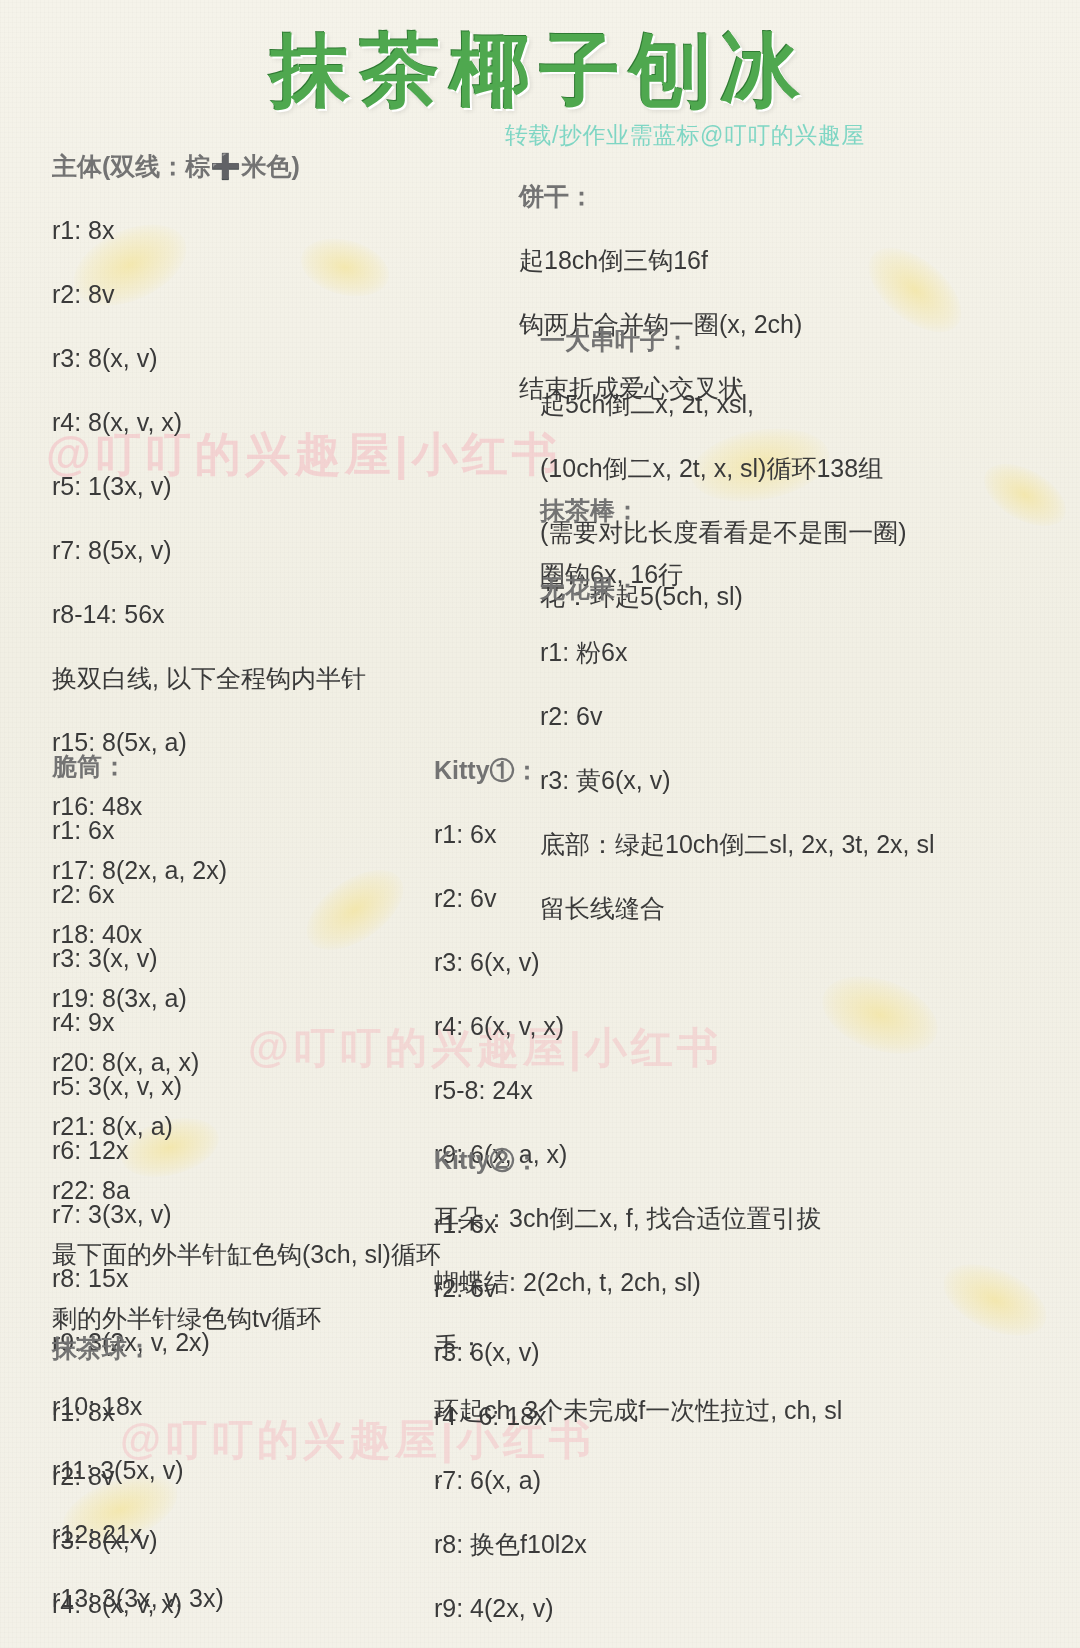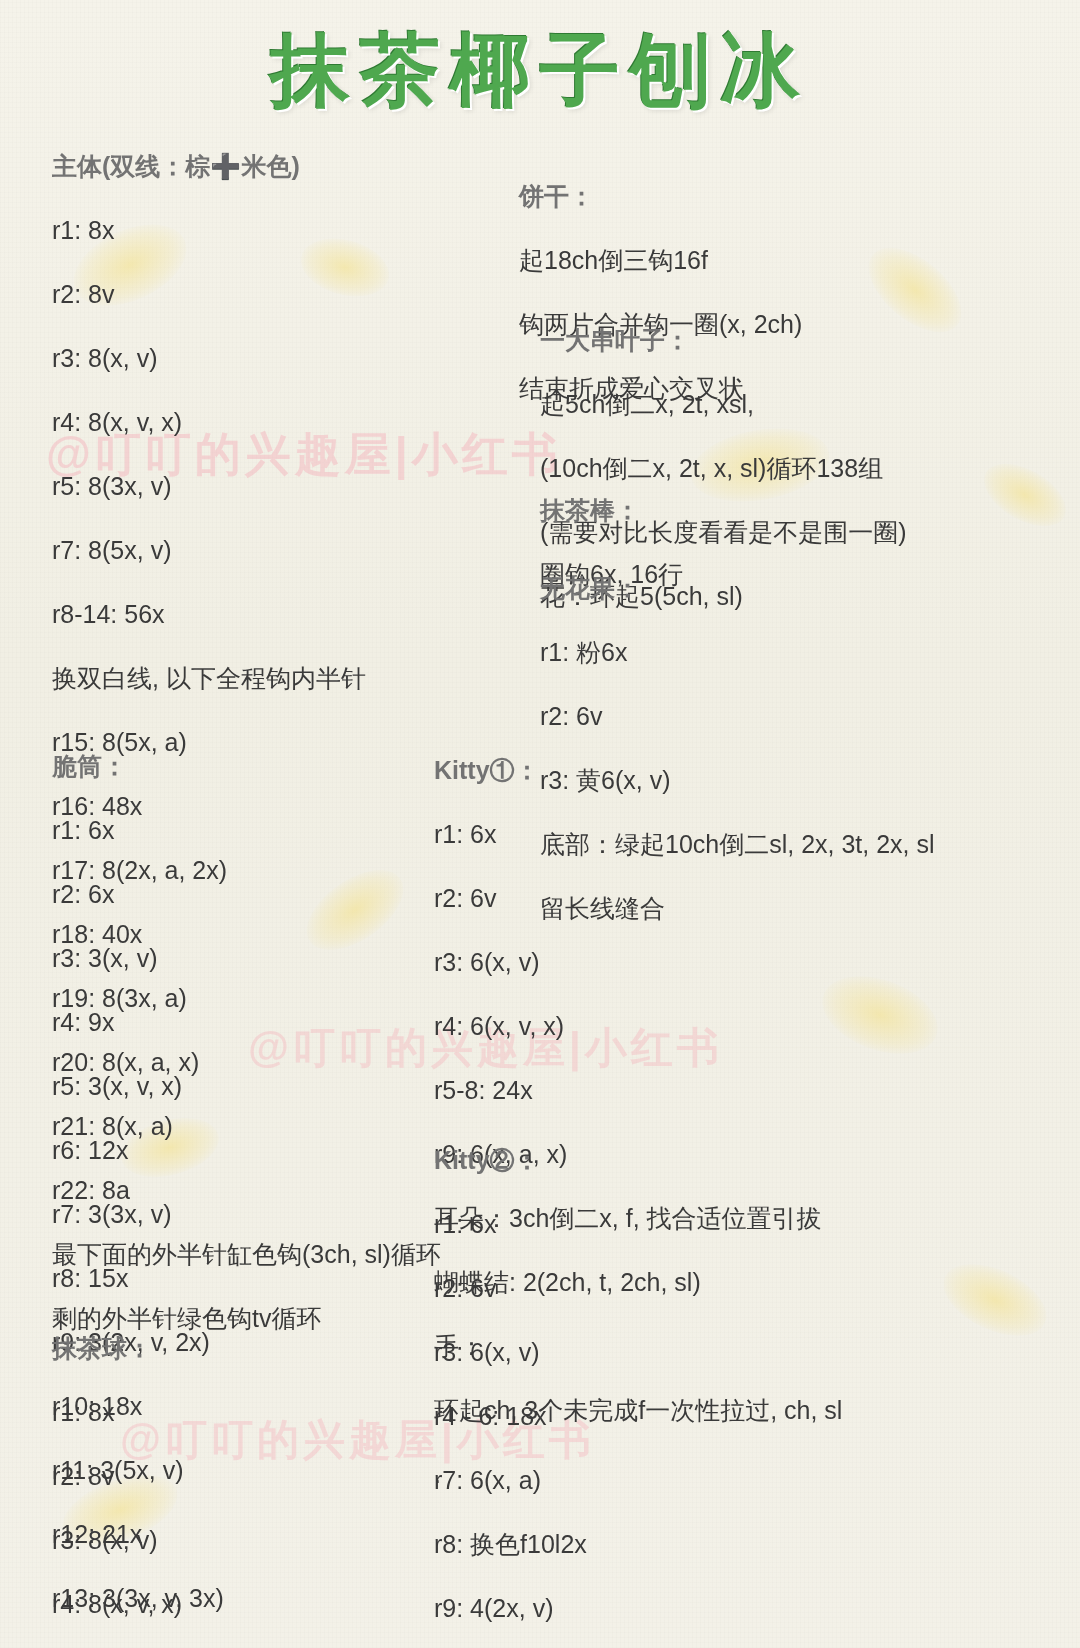--- a/index.html
+++ b/index.html
@@ -128,28 +128,29 @@
 <div class="blotch" style="left:60px;  top:1480px; width:120px; height:60px;  transform:rotate(-20deg);"></div>
 
 <div class="wm w1">@叮叮的兴趣屋|小红书</div>
 <div class="wm w2">@叮叮的兴趣屋|小红书</div>
 <div class="wm w3">@叮叮的兴趣屋|小红书</div>
 
 <div class="content">
 
   <div class="title">抹茶椰子刨冰</div>
 
+  <div class="credit">转载/抄作业需蓝标@叮叮的兴趣屋</div>
 
   <div class="block" id="body-section">
     <span class="line hd">主体(双线：棕➕米色)</span>
     <span class="line">r1: 8x</span>
     <span class="line">r2: 8v</span>
     <span class="line">r3: 8(x, v)</span>
     <span class="line">r4: 8(x, v, x)</span>
-    <span class="line">r5: 8(3x, v)</span>
+    <span class="line">r5: 1(3x, v)</span>
     <span class="line">r7: 8(5x, v)</span>
     <span class="line">r8-14: 56x</span>
     <span class="line">换双白线, 以下全程钩内半针</span>
     <span class="line">r15: 8(5x, a)</span>
     <span class="line">r16: 48x</span>
     <span class="line">r17: 8(2x, a, 2x)</span>
     <span class="line">r18: 40x</span>
     <span class="line">r19: 8(3x, a)</span>
     <span class="line">r20: 8(x, a, x)</span>
     <span class="line">r21: 8(x, a)</span>

